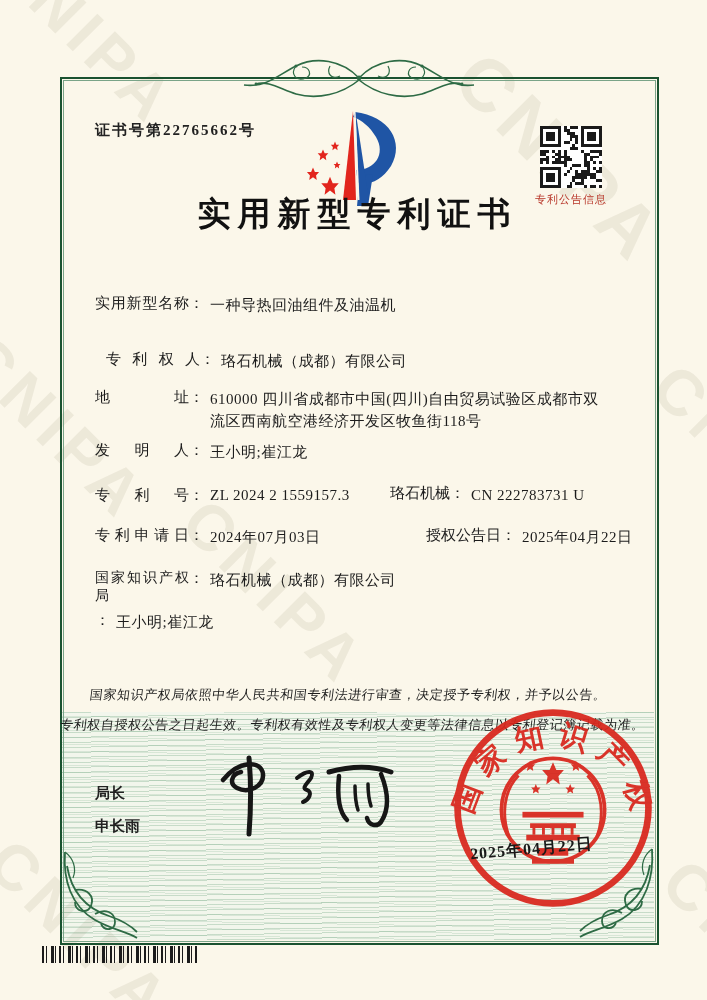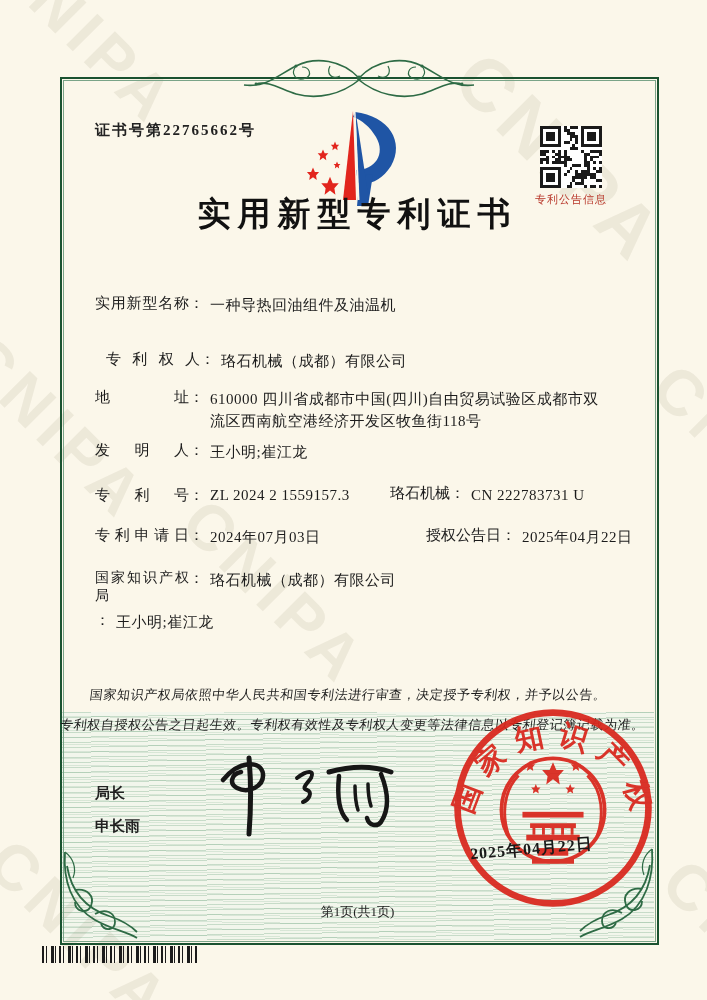--- a/index.html
+++ b/index.html
@@ -372,16 +372,15 @@
       <rect x="78" y="114" width="64" height="6" stroke="none"></rect>
       <rect x="86" y="126" width="48" height="5" stroke="none"></rect>
       <rect x="82" y="138" width="56" height="6" stroke="none"></rect>
       <path d="M90,131 v7 M100,131 v7 M110,131 v7 M120,131 v7 M130,131 v7" stroke-width="3" fill="none"></path>
       <path d="M94,152 h32 v8 h-32 z" stroke="none"></path>
       <path d="M88,166 h44" stroke-width="5" fill="none"></path>
     </g>
   </svg>
   <div class="seal-date">2025年04月22日</div>
 
-  <div class="page-no">第1页(共1页)</div>
   <div class="barcode"></div>
 
 </div>
 
 </body></html>

